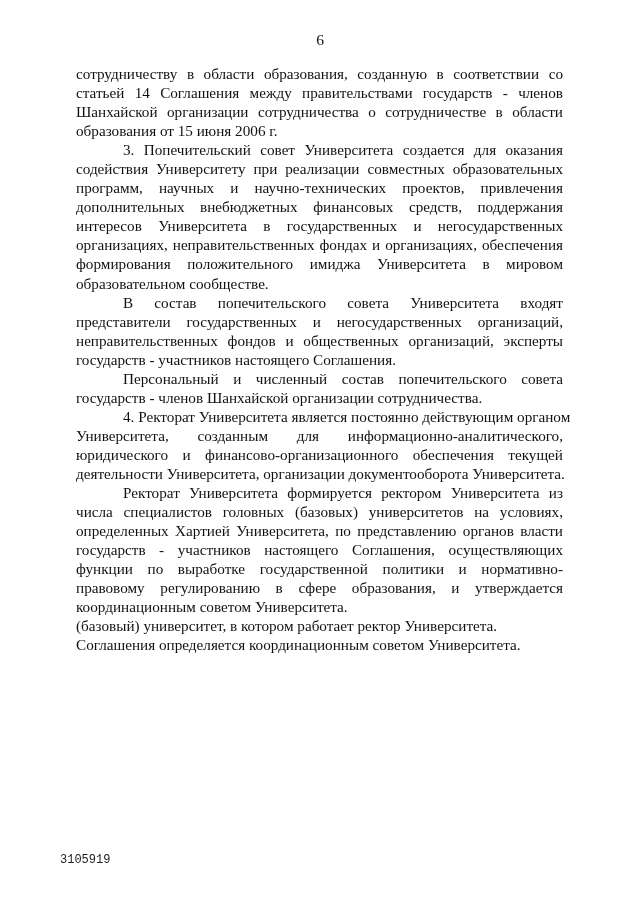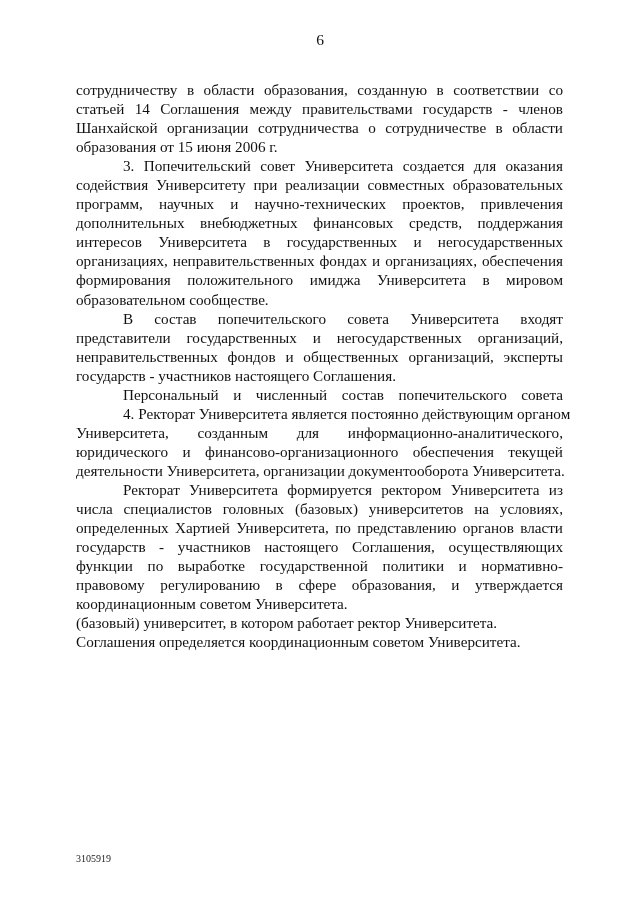--- a/index.html
+++ b/index.html
@@ -4,31 +4,31 @@
 <style>
   html, body { margin: 0; padding: 0; background: #ffffff; }
   body { width: 640px; height: 905px; position: relative; overflow: hidden; }
   .page { position: absolute; left: 0; top: 0; width: 640px; height: 905px; background: #fff; }
   .page-number {
     position: absolute; top: 31px; left: 0; width: 640px; text-align: center;
     font-family: "Liberation Serif", serif; font-size: 15.5px; color: #111;
   }
   .body-text {
     position: absolute; left: 76px; top: 64px; width: 487px;
-    font-family: "Liberation Serif", serif; font-size: 15.2px; color: #111; margin-top: 16px;
+    font-family: "Liberation Serif", serif; font-size: 15.2px; color: #111;
   }
   .line {
     height: 19.05px; line-height: 19.05px; white-space: nowrap;
     text-align: justify; text-align-last: justify; display: block;
   }
   .line.last { text-align-last: left; }
   .line.indent { padding-left: 47px; }
   .footer-code {
-    position: absolute; left: 76px; top: 853px;
-    font-family: Liberation Serif, serif; font-size: 10px; color: #222;
+    position: absolute; left: 60px; top: 853px;
+    font-family: Liberation Mono, monospace; font-size: 12px; color: #222;
   }
 </style>
 </head>
 <body>
 
 <div class="page">
   <div class="page-number">6</div>
 
   <div class="body-text">
 
@@ -52,20 +52,21 @@
 
     <div>
       <span class="line indent">В состав попечительского совета Университета входят</span>
       <span class="line">представители государственных и негосударственных организаций,</span>
       <span class="line">неправительственных фондов и общественных организаций, эксперты</span>
       <span class="line last">государств - участников настоящего Соглашения.</span>
     </div>
 
     <div>
       <span class="line indent">Персональный и численный состав попечительского совета</span>
+      <span class="line last">государств - членов Шанхайской организации сотрудничества.</span>
     </div>
 
 
     <div>
       <span class="line indent">4. Ректорат Университета является постоянно действующим органом</span>
       <span class="line">Университета, созданным для информационно-аналитического,</span>
       <span class="line">юридического и финансово-организационного обеспечения текущей</span>
       <span class="line last">деятельности Университета, организации документооборота Университета.</span>
     </div>
 

